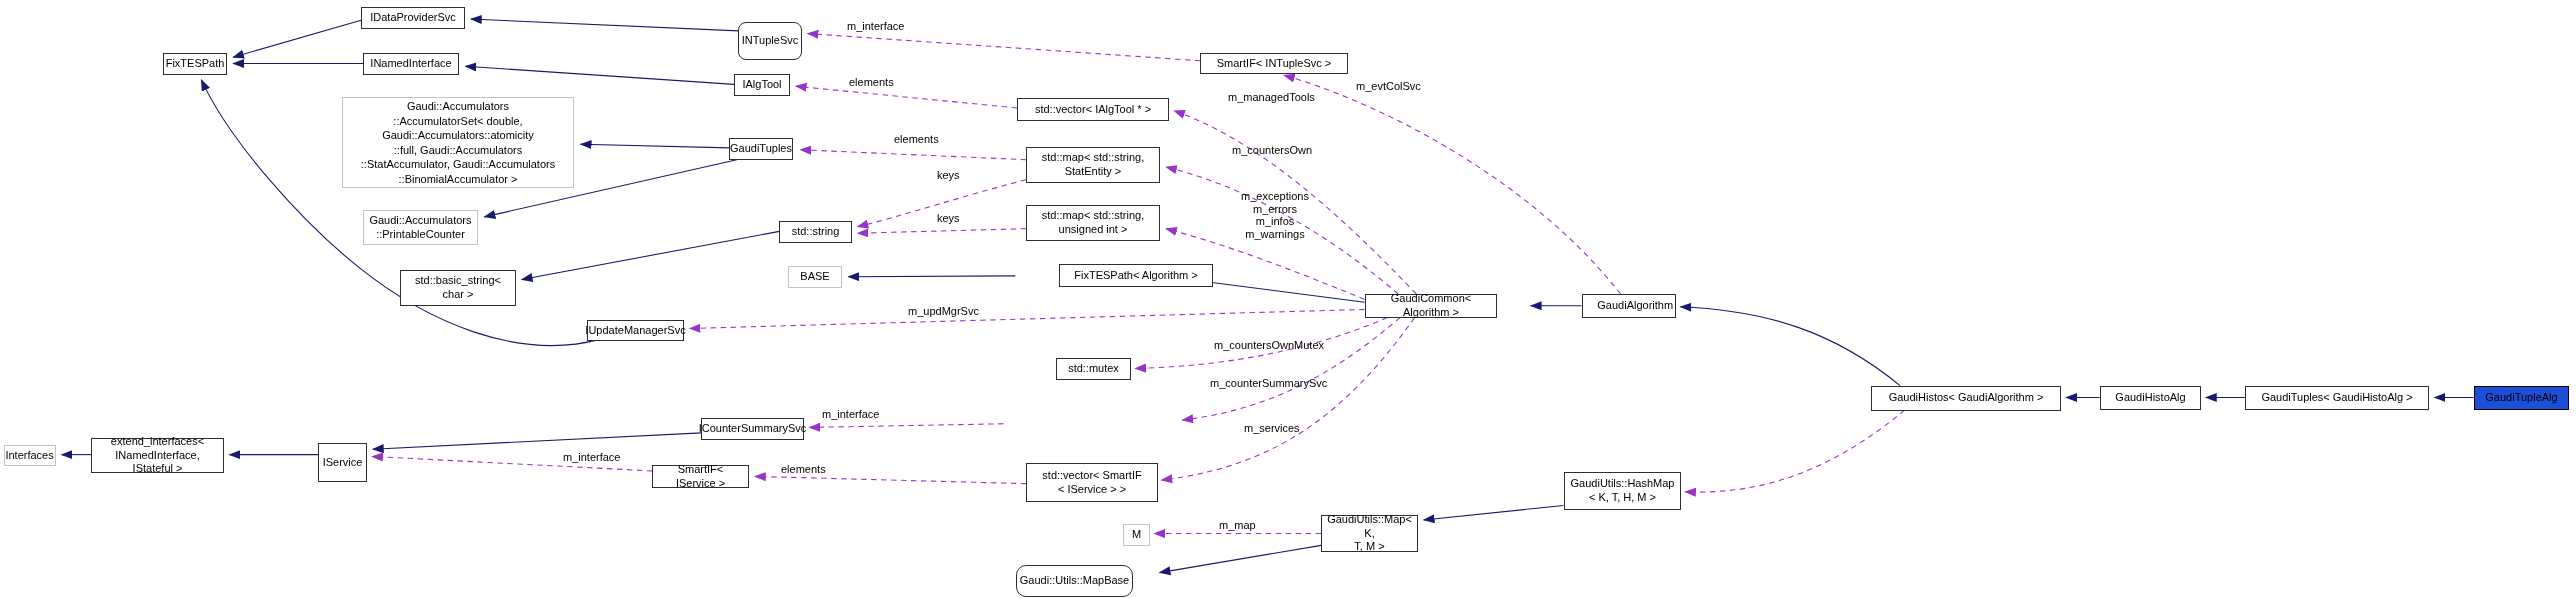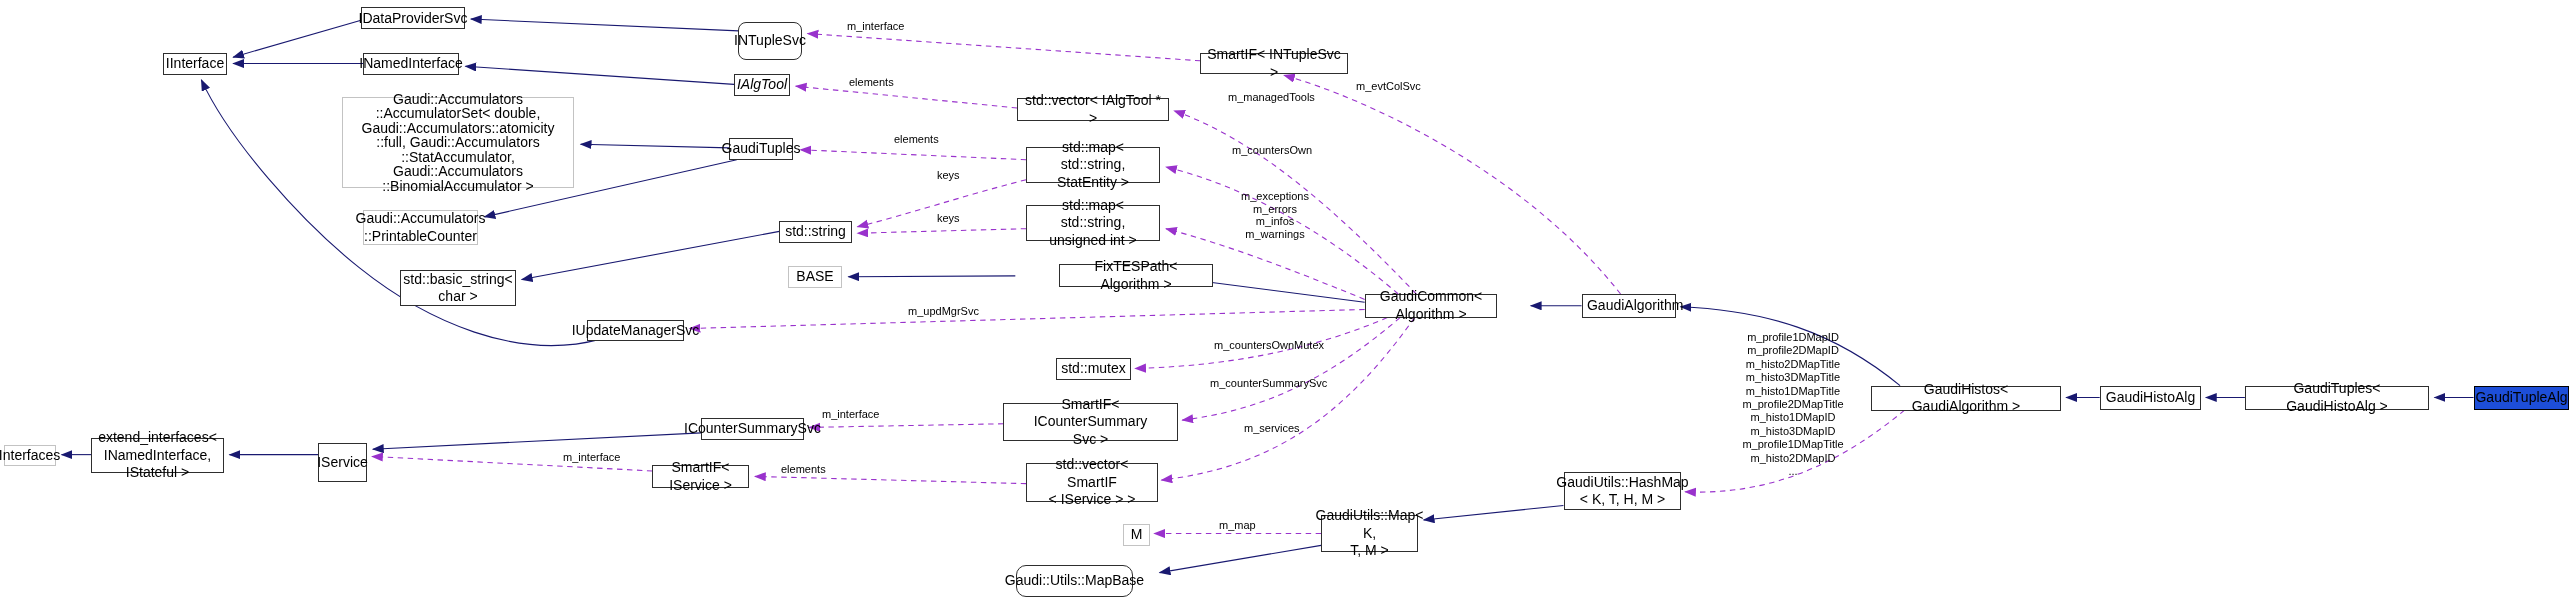--- a/index.html
+++ b/index.html
@@ -1,21 +1,21 @@
 <!DOCTYPE html>
 <html style="font-size:14.5px"><head>
 <meta charset="utf-8">
 <style>
   html,body{margin:0;padding:0;background:#fff;}
   .canvas{position:relative;width:2576px;height:598px;background:#ffffff;
           font-family:"Liberation Sans",sans-serif;color:#000;overflow:hidden;}
   svg.edges{position:absolute;left:0;top:0;width:2576px;height:598px;}
   .node{position:absolute;display:flex;align-items:center;justify-content:center;
         text-align:center;background:#ffffff;border:0.9px solid #2e2e2e;
-        font-size:14px;line-height:1.25;white-space:pre-line;box-sizing:border-box;
+        font-size:11px;line-height:1.25;white-space:pre-line;box-sizing:border-box;
         padding:0.9px 3.6px;cursor:pointer;}
   .node.gray{border-color:#c3c3c3;}
   .node.focus{background:#1d4ed8;border-color:#000;}
   .elabel{position:absolute;font-size:11px;line-height:1.22;white-space:pre;color:#000;}
   .elabel.center{text-align:center;white-space:pre-line;}
 </style>
 </head>
 <body>
 
 <div class="canvas">
@@ -69,24 +69,24 @@
       <path d="M1105,467 L891,471" marker-end="url(#ad)"></path>
       <path d="M1558,350 C1480,460 1400,515 1279,529" marker-end="url(#ad)"></path>
       <path d="M1130,533 L831,525" marker-end="url(#ad)"></path>
       <path d="M718,519 L409,503" marker-end="url(#ad)"></path>
       <path d="M2098,452 C2010,525 1932,545 1856,542" marker-end="url(#ad)"></path>
       <path d="M1455,588 L1271,588" marker-end="url(#ad)"></path>
     </g>
   </svg>
 
   <div class="node" style="left:361px;top:7.3px;width:104px;height:22px;">IDataProviderSvc</div>
-  <div class="node" style="left:163px;top:53px;width:64px;height:22px;">IInterface</div>
+  <div class="node" style="left:163px;top:53px;width:64px;height:22px;">FixTESPath</div>
   <div class="node" style="left:363px;top:53px;width:96px;height:22px;">INamedInterface</div>
   <div class="node" style="left:738px;top:22px;width:64px;height:38px;border-radius:8px;">INTupleSvc</div>
-  <div class="node" style="left:734px;top:74px;width:56px;height:22px;font-style:italic;">IAlgTool</div>
+  <div class="node" style="left:734px;top:74px;width:56px;height:22px;">IAlgTool</div>
   <div class="node" style="left:1200px;top:53px;width:148px;height:21px;">SmartIF&lt; INTupleSvc &gt;</div>
   <div class="node gray" style="left:342px;top:97px;width:232px;height:91px;line-height:14.5px;">Gaudi::Accumulators
 ::AccumulatorSet&lt; double,
 Gaudi::Accumulators::atomicity
 ::full, Gaudi::Accumulators
 ::StatAccumulator, Gaudi::Accumulators
 ::BinomialAccumulator &gt;</div>
   <div class="node" style="left:729px;top:138px;width:64px;height:22px;">GaudiTuples</div>
   <div class="node" style="left:1017px;top:98px;width:152px;height:23px;">std::vector&lt; IAlgTool * &gt;</div>
   <div class="node" style="left:1026px;top:147px;width:134px;height:36px;">std::map&lt; std::string,
@@ -98,22 +98,20 @@
   <div class="node" style="left:779px;top:221px;width:73px;height:22px;">std::string</div>
   <div class="node" style="left:400px;top:270px;width:116px;height:36px;">std::basic_string&lt;
 char &gt;</div>
   <div class="node gray" style="left:788px;top:266px;width:54px;height:22px;">BASE</div>
   <div class="node" style="left:1015px;top:264px;width:154px;height:23px;margin-left:44px;">FixTESPath&lt; Algorithm &gt;</div>
   <div class="node" style="left:587px;top:320px;width:97px;height:21px;">IUpdateManagerSvc</div>
   <div class="node" style="left:1365px;top:294px;width:132px;height:23.6px;">GaudiCommon&lt; Algorithm &gt;</div>
   <div class="node" style="left:1582px;top:294px;width:94px;height:23.6px;padding-left:16px;">GaudiAlgorithm</div>
   <div class="node" style="left:1056px;top:358px;width:75px;height:22px;">std::mutex</div>
   <div class="node" style="left:701px;top:418px;width:103px;height:22px;">ICounterSummarySvc</div>
-  <div class="node" style="left:1003px;top:403px;width:175px;height:38px;">SmartIF&lt; ICounterSummary
-Svc &gt;</div>
   <div class="node" style="left:1026px;top:463px;width:132px;height:39px;">std::vector&lt; SmartIF
 &lt; IService &gt; &gt;</div>
   <div class="node" style="left:652px;top:465px;width:97px;height:23px;">SmartIF&lt; IService &gt;</div>
   <div class="node" style="left:318px;top:443px;width:49px;height:39px;">IService</div>
   <div class="node" style="left:91px;top:438px;width:133px;height:35px;">extend_interfaces&lt;
 INamedInterface, IStateful &gt;</div>
   <div class="node gray" style="left:3.6px;top:445px;width:52px;height:21px;">Interfaces</div>
   <div class="node" style="left:1871px;top:386px;width:190px;height:24.5px;">GaudiHistos&lt; GaudiAlgorithm &gt;</div>
   <div class="node" style="left:2100px;top:386px;width:101px;height:23.6px;">GaudiHistoAlg</div>
   <div class="node" style="left:2245px;top:386px;width:184px;height:23.6px;">GaudiTuples&lt; GaudiHistoAlg &gt;</div>
@@ -138,26 +136,15 @@
 m_infos
 m_warnings</div>
   <div class="elabel" style="left:908px;top:305px;">m_updMgrSvc</div>
   <div class="elabel" style="left:1214px;top:339px;">m_countersOwnMutex</div>
   <div class="elabel" style="left:1210px;top:377px;">m_counterSummarySvc</div>
   <div class="elabel" style="left:1244px;top:422px;">m_services</div>
   <div class="elabel" style="left:822px;top:408px;">m_interface</div>
   <div class="elabel" style="left:781px;top:463px;">elements</div>
   <div class="elabel" style="left:563px;top:451px;">m_interface</div>
   <div class="elabel" style="left:1219px;top:519px;">m_map</div>
-  <div class="elabel center" style="left:1725px;top:331px;width:136px;line-height:13.4px;">m_profile1DMapID
-m_profile2DMapID
-m_histo2DMapTitle
-m_histo3DMapTitle
-m_histo1DMapTitle
-m_profile2DMapTitle
-m_histo1DMapID
-m_histo3DMapID
-m_profile1DMapTitle
-m_histo2DMapID
-...</div>
 
 </div>
 
 
 </body></html>

